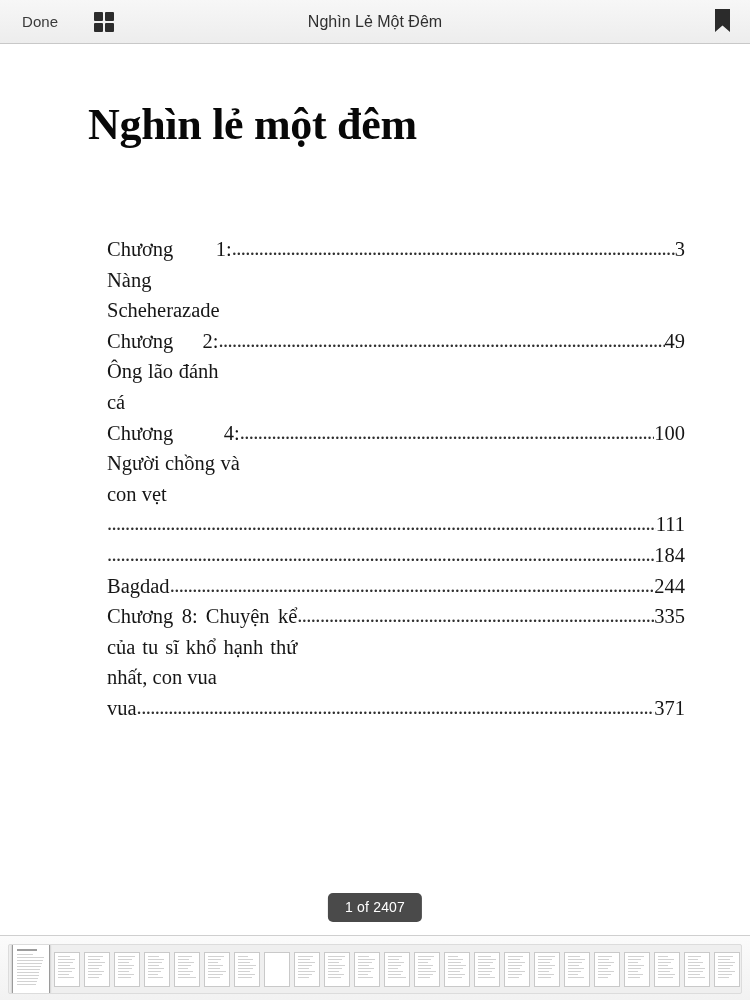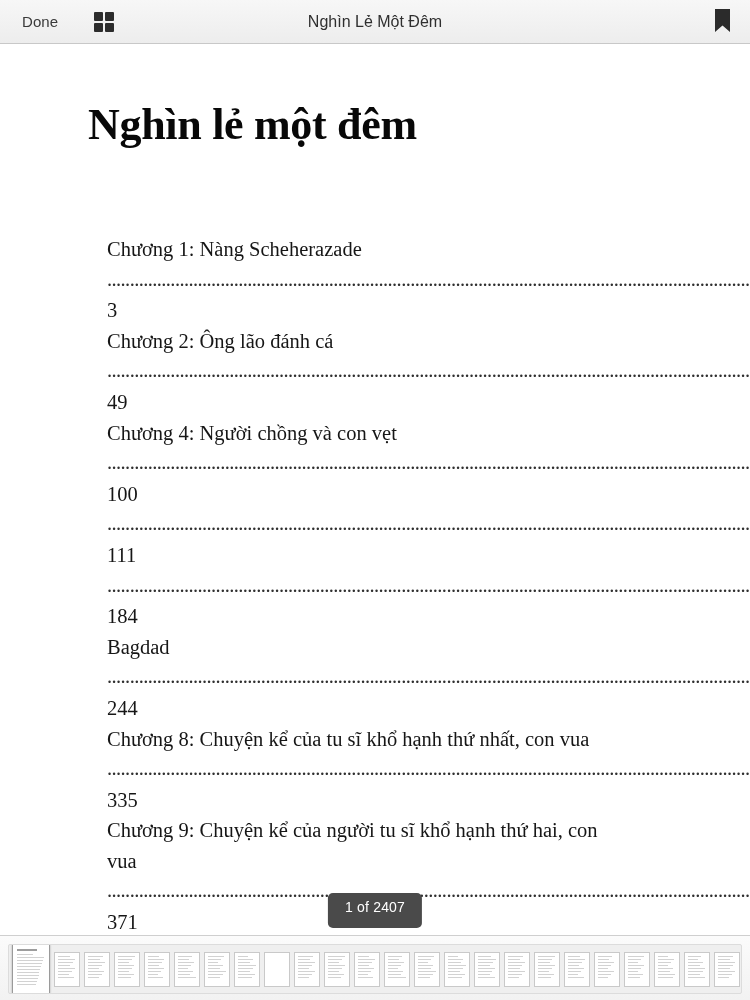--- a/index.html
+++ b/index.html
@@ -132,21 +132,20 @@
     letter-spacing: -0.5px;
     color: #2a2a2a;
   }
   .toc-entry .pg { }
 
   
   .toc-row {
     display: flex;
     align-items: baseline;
     width: 100%;
-    flex-direction: column;
   }
   .toc-row .lbl {
     flex: 0 1 auto;
     white-space: normal;
   }
   .toc-row .leader {
     flex: 1 1 auto;
     overflow: hidden;
     white-space: nowrap;
     letter-spacing: -0.6px;
@@ -166,21 +165,21 @@
 
   
   .page-badge {
     position: absolute;
     left: 50%;
     transform: translateX(-50%);
     top: 849px;
     background: #4a4a4a;
     color: #ffffff;
     font-size: 14px;
-    padding: 6px 17px 13px 17px;
+    padding: 6px 17px 7px 17px;
     border-radius: 5px;
     letter-spacing: 0.2px;
     white-space: nowrap;
   }
 
   
   .scrubber {
     position: absolute;
     left: 0;
     top: 935px;
@@ -313,21 +312,20 @@
           </div>
         </div>
         <div class="toc-entry">
           <div class="toc-row">
             <span class="lbl">Chương 8: Chuyện kể của tu sĩ khổ hạnh thứ nhất, con vua</span>
             <span class="leader">........................................................................................................................................................................................................</span>
             <span class="pg">335</span>
           </div>
         </div>
         <div class="toc-entry toc-wrap">
-          <span class="head">Chương 9: Chuyện kể của người tu sĩ khổ hạnh thứ hai, con</span>
           <div class="toc-row">
             <span class="lbl">vua</span>
             <span class="leader">........................................................................................................................................................................................................</span>
             <span class="pg">371</span>
           </div>
         </div>
       </div>
 
     <div class="page-badge">1 of 2407</div>
   </div>

